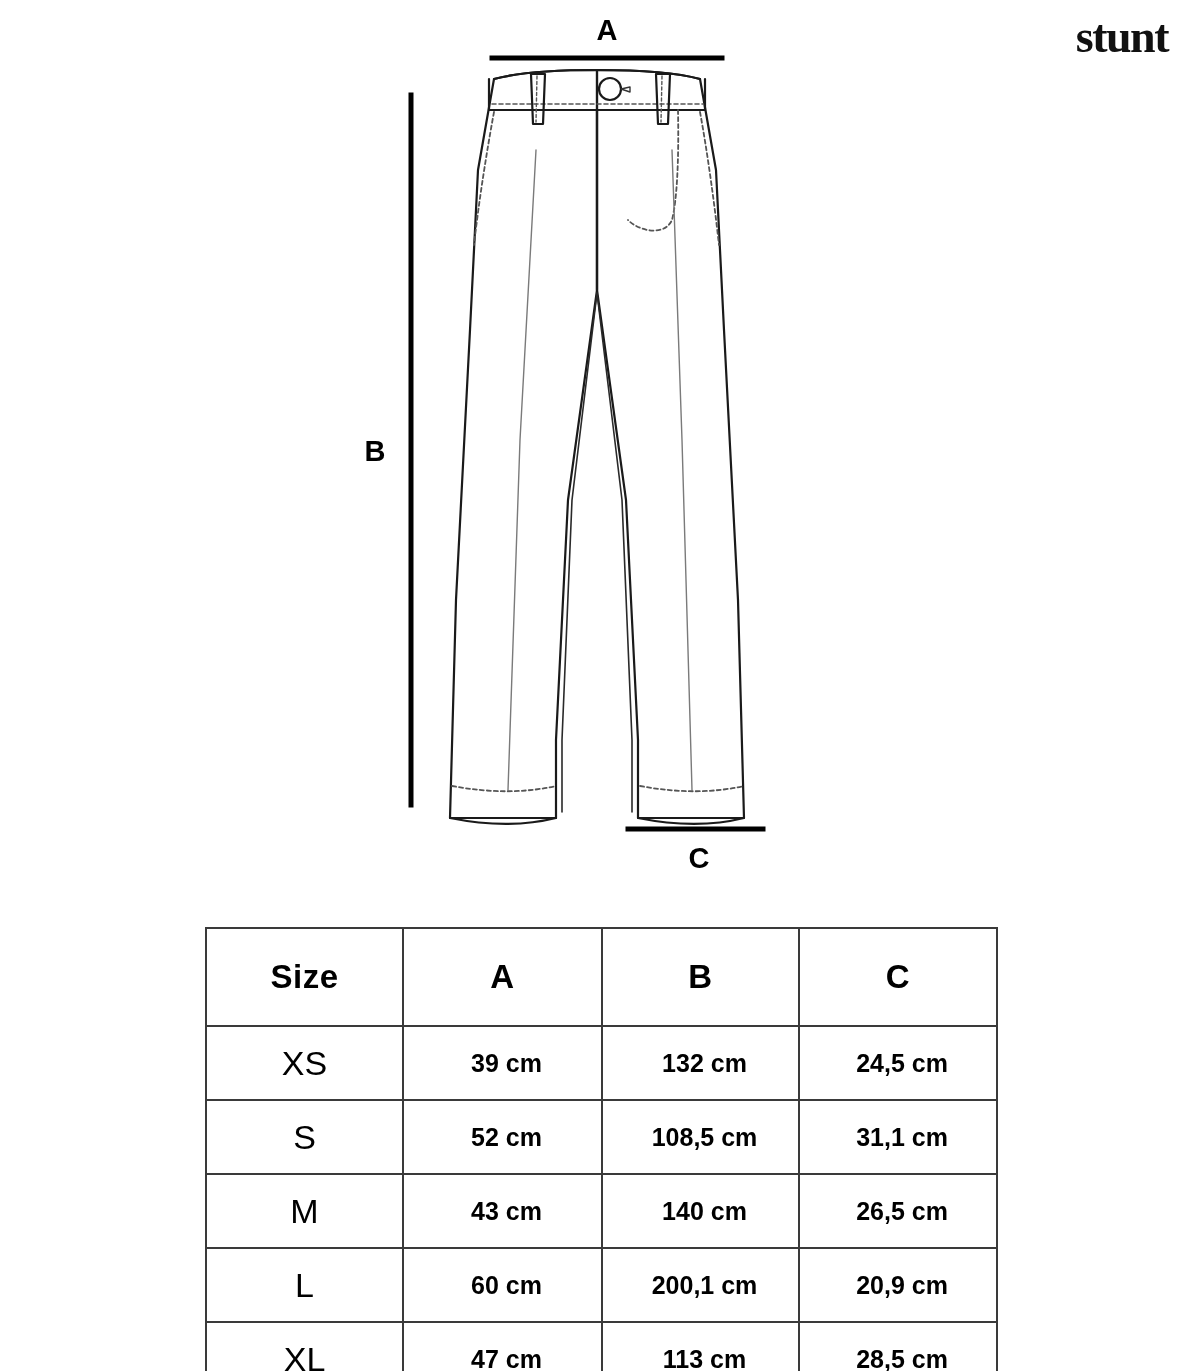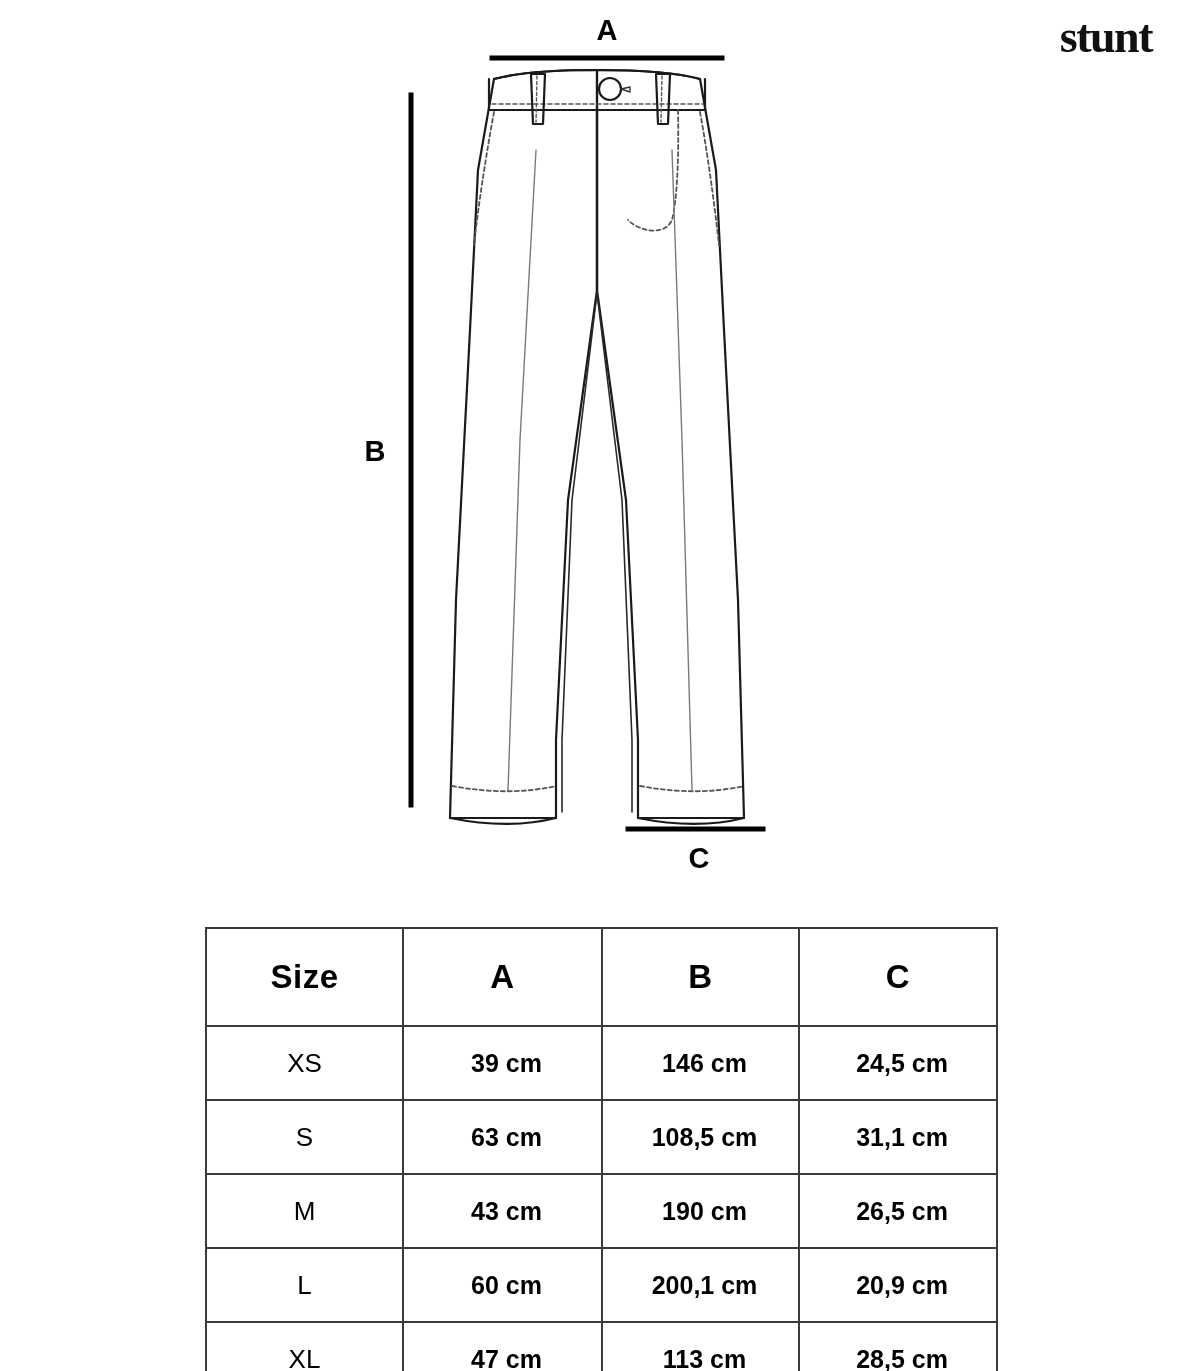--- a/index.html
+++ b/index.html
@@ -12,21 +12,21 @@
     height: 1371px;
     position: relative;
     font-family: "Liberation Sans", sans-serif;
     color: #000000;
     overflow: hidden;
   }
 
   
   #brand-logo {
     position: absolute;
-    right: 48px;
+    right: 32px;
     top: 14px;
     font-family: "Liberation Serif", serif;
     font-weight: bold;
     font-size: 46px;
     letter-spacing: -1.5px;
     line-height: 1;
     color: #111111;
   }
 
   
@@ -72,21 +72,21 @@
   }
   table#size-table thead th.col-size {
     font-size: 33px;
   }
   table#size-table tbody td {
     height: 72px;
     font-size: 25px;
   }
   table#size-table tbody td.size-cell {
     font-weight: normal;
-    font-size: 26px;
+    font-size: 34px;
   }
   table#size-table tbody td.meas-cell {
     font-weight: bold;
     font-size: 25px;
     padding-left: 8px;
   }
   col.c-size { width: 197px; }
   col.c-a    { width: 199px; }
   col.c-b    { width: 197px; }
   col.c-c    { width: 198px; }
@@ -193,33 +193,33 @@
         <th class="col-size">Size</th>
         <th>A</th>
         <th>B</th>
         <th>C</th>
       </tr>
     </thead>
     <tbody>
       <tr>
         <td class="size-cell">XS</td>
         <td class="meas-cell">39 cm</td>
-        <td class="meas-cell">146 cm</td>
+        <td class="meas-cell">132 cm</td>
         <td class="meas-cell">24,5 cm</td>
       </tr>
       <tr>
         <td class="size-cell">S</td>
-        <td class="meas-cell">63 cm</td>
+        <td class="meas-cell">52 cm</td>
         <td class="meas-cell">108,5 cm</td>
         <td class="meas-cell">31,1 cm</td>
       </tr>
       <tr>
         <td class="size-cell">M</td>
         <td class="meas-cell">43 cm</td>
-        <td class="meas-cell">190 cm</td>
+        <td class="meas-cell">140 cm</td>
         <td class="meas-cell">26,5 cm</td>
       </tr>
       <tr>
         <td class="size-cell">L</td>
         <td class="meas-cell">60 cm</td>
         <td class="meas-cell">200,1 cm</td>
         <td class="meas-cell">20,9 cm</td>
       </tr>
       <tr>
         <td class="size-cell">XL</td>

